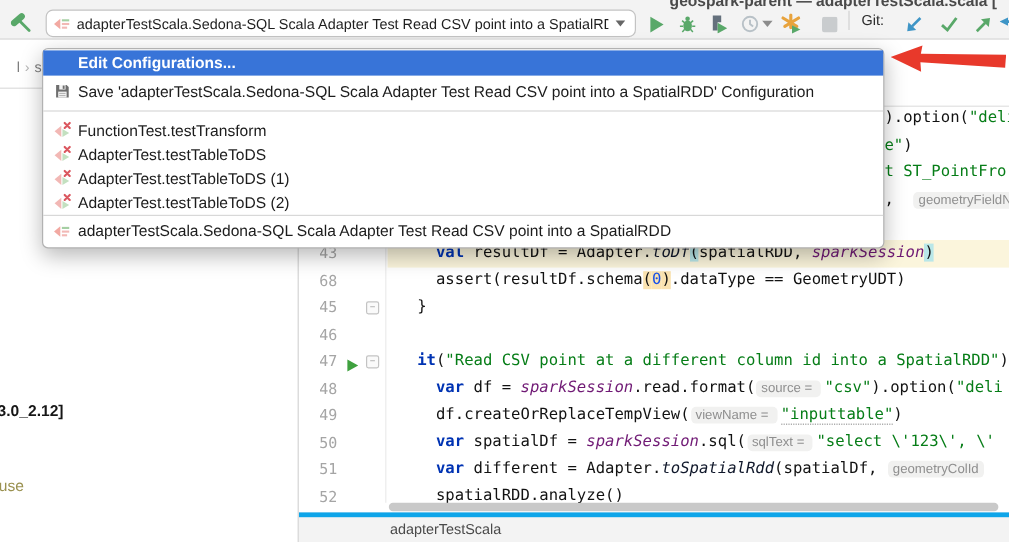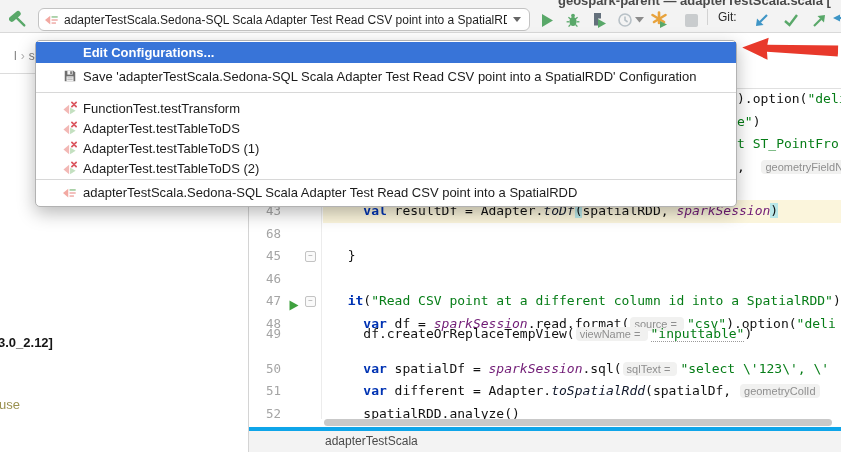--- a/index.html
+++ b/index.html
@@ -59,21 +59,21 @@
             border-radius:4px;padding:1px 4px;margin:0 3px 0 1px;}
   .hscroll{position:absolute;left:75px;top:386px;width:508px;height:7px;background:#c9c9c9;border-radius:4px;}
   .bcrumb-bar{position:absolute;left:0;top:394px;width:592px;height:37px;background:#f3f3f3;
               border-top:4px solid #0ea5e9;border-bottom:1px solid #d8d8d8;box-sizing:border-box;}
   .bcrumb-label{position:absolute;left:76px;top:3px;font-size:12px;color:#4a4a4a;}
 
   
   .menu{position:absolute;left:35px;top:40px;width:702px;background:#fff;border:1px solid #b2b2b2;
         border-radius:5px;box-shadow:0 6px 18px rgba(0,0,0,.28);box-sizing:border-box;
         padding:1px 0 4px 0;z-index:10;}
-  .menu-item{position:relative;display:flex;align-items:center;padding-left:26px;cursor:default;}
+  .menu-item{position:relative;display:flex;align-items:center;padding-left:8px;cursor:default;}
   .menu-item .mi-icon{width:16px;height:16px;margin-right:5px;display:flex;align-items:center;justify-content:center;flex:none;}
   .menu-item .mi-label{font-size:13px;color:#1c1c1c;white-space:nowrap;overflow:hidden;}
   .menu-item.selected{background:#3874d8;}
   .menu-item.selected .mi-label{color:#fff;font-weight:bold;}
   .menu-item.h21{height:21px;} .menu-item.h26{height:26px;} .menu-item.h20{height:20px;align-items:flex-end;} .menu-item.h19{height:19px;}
   .menu-sep{height:1px;background:#d8d8d8;margin:3px 0;}
 
   
   .red-arrow{position:absolute;left:742px;top:38px;z-index:20;transform:rotate(3deg);}
 </style>
@@ -81,28 +81,28 @@
 <body>
 
 <div id="stage">
 
   <div class="editor">
     <div class="tab-border"></div>
     <div class="curline"></div>
     <div class="gutter-sep"></div>
     <div id="code-lines">
         <div class="code-row" style="top: 167px;"><span class="gut-num">43</span><span class="code-text"><span class="tok-pl">    </span><span class="tok-kw">val</span><span class="tok-pl"> resultDf = Adapter.</span><span class="tok-meth">toDf</span><span class="tok-match">(</span><span class="tok-pl">spatialRDD, </span><span class="tok-field">sparkSession</span><span class="tok-match">)</span></span></div>
-        <div class="code-row" style="top: 189.5px;"><span class="gut-num">68</span></div>
+        <div class="code-row" style="top: 189.5px;"><span class="gut-num">68</span><span class="code-text"><span class="tok-pl">    assert(resultDf.schema</span><span class="tok-hlp">(</span><span class="tok-hln">0</span><span class="tok-hlp">)</span><span class="tok-pl">.dataType == GeometryUDT)</span></span></div>
         <div class="code-row" style="top: 212px;"><span class="gut-num">45</span><span class="fold-ico">−</span><span class="code-text"><span class="tok-pl">  }</span></span></div>
         <div class="code-row" style="top: 234.5px;"><span class="gut-num">46</span><span class="code-text"></span></div>
         <div class="code-row" style="top: 257px;"><span class="gut-num">47</span><span class="run-ico"><svg width="10" height="11" viewBox="0 0 10 11">
               <polygon points="0.5,0.5 9.5,5.5 0.5,10.5" fill="#3fa13f"></polygon>
             </svg></span><span class="fold-ico">−</span><span class="code-text"><span class="tok-pl">  </span><span class="tok-kw">it</span><span class="tok-pl">(</span><span class="tok-str">"Read CSV point at a different column id into a SpatialRDD"</span><span class="tok-pl">)</span></span></div>
         <div class="code-row" style="top: 279.5px;"><span class="gut-num">48</span><span class="code-text"><span class="tok-pl">    </span><span class="tok-kw">var</span><span class="tok-pl"> df = </span><span class="tok-field">sparkSession</span><span class="tok-pl">.read.format(</span><span class="tok-hint">source = </span><span class="tok-str">"csv"</span><span class="tok-pl">).option(</span><span class="tok-str">"deli</span></span></div>
-        <div class="code-row" style="top: 290px;"><span class="gut-num">49</span><span class="code-text"><span class="tok-pl">    df.createOrReplaceTempView(</span><span class="tok-hint">viewName = </span><span class="tok-strw">"inputtable"</span><span class="tok-pl">)</span></span></div>
+        <div class="code-row" style="top: 302px;"><span class="gut-num">49</span><span class="code-text"><span class="tok-pl">    df.createOrReplaceTempView(</span><span class="tok-hint">viewName = </span><span class="tok-strw">"inputtable"</span><span class="tok-pl">)</span></span></div>
         <div class="code-row" style="top: 324.5px;"><span class="gut-num">50</span><span class="code-text"><span class="tok-pl">    </span><span class="tok-kw">var</span><span class="tok-pl"> spatialDf = </span><span class="tok-field">sparkSession</span><span class="tok-pl">.sql(</span><span class="tok-hint">sqlText = </span><span class="tok-str">"select \'123\', \'</span></span></div>
         <div class="code-row" style="top: 347px;"><span class="gut-num">51</span><span class="code-text"><span class="tok-pl">    </span><span class="tok-kw">var</span><span class="tok-pl"> different = Adapter.</span><span class="tok-meth">toSpatialRdd</span><span class="tok-pl">(spatialDf, </span><span class="tok-hint">geometryColId</span></span></div>
         <div class="code-row" style="top: 369.5px;"><span class="gut-num">52</span><span class="code-text"><span class="tok-pl">    spatialRDD.analyze()</span></span></div>
         <div class="code-row" style="top: 392px;"><span class="gut-num">53</span><span class="code-text"></span></div>
       </div>
     <div id="code-tails">
         <div class="code-tail" style="top: 55px;"><span class="tok-pl">).option(</span><span class="tok-str">"deli</span></div>
         <div class="code-tail" style="top: 77.5px;"><span class="tok-str">e"</span><span class="tok-pl">)</span></div>
         <div class="code-tail" style="top: 100px;"><span class="tok-str">t ST_PointFro</span></div>
         <div class="code-tail" style="top: 122.5px;"><span class="tok-pl">,  </span><span class="tok-hint">geometryFieldN</span></div>

